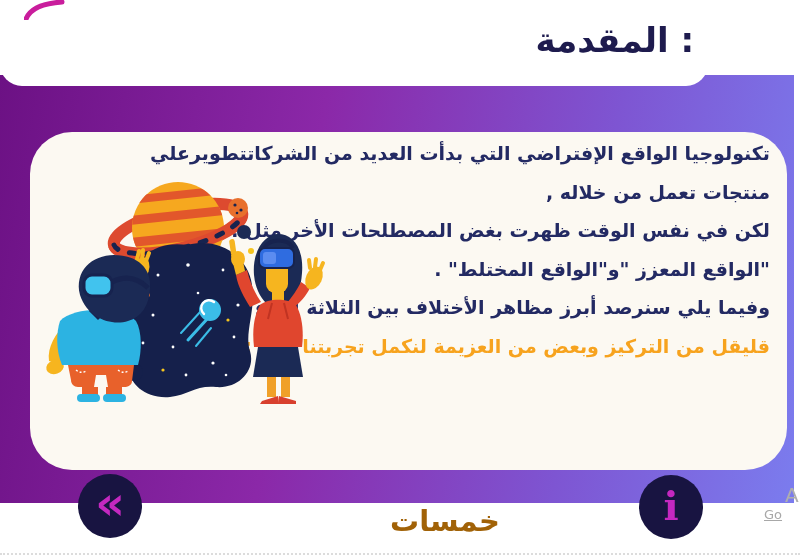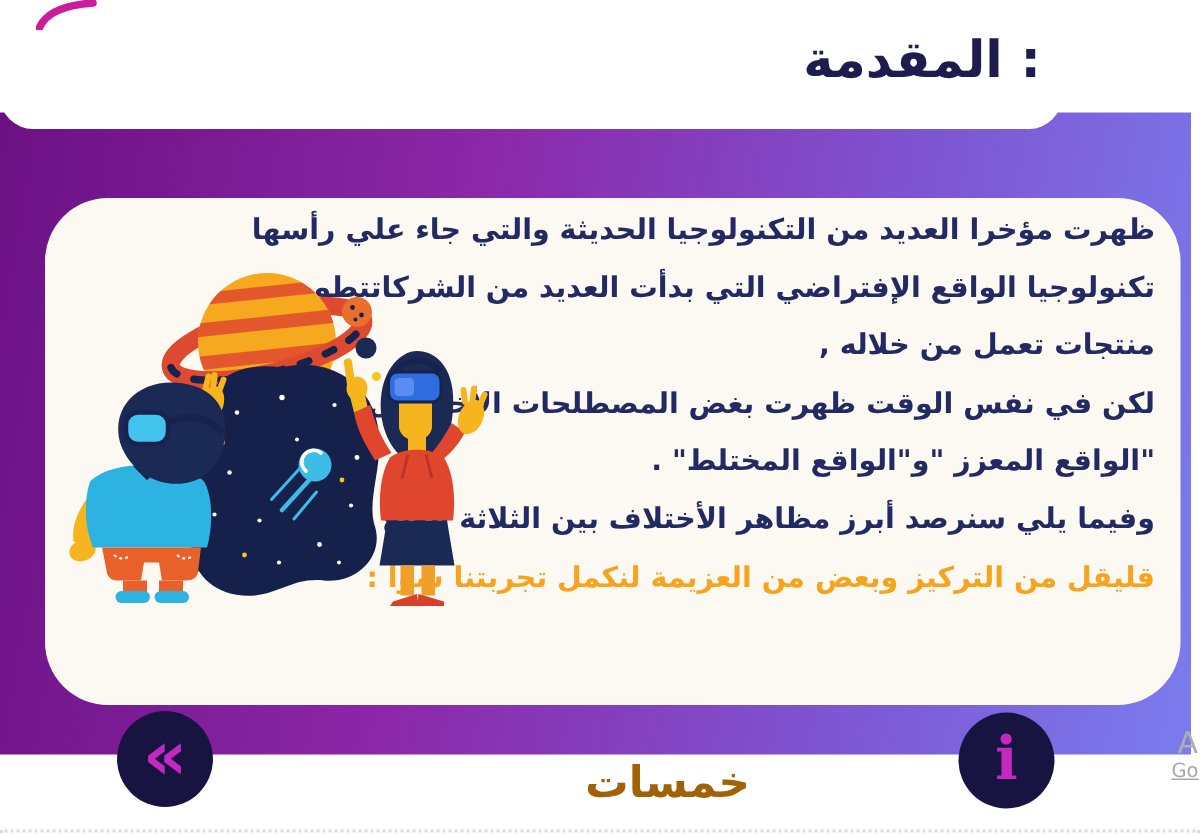--- a/index.html
+++ b/index.html
@@ -56,21 +56,21 @@
   }
   .watermark{
     position:absolute;left:390px;top:504px;
     font-size:29px;font-weight:800;color:#a16207;direction:rtl;
   }
   .edge-mark-a{
     position:absolute;left:785px;top:483px;
     font-size:20px;color:#aeaeae;font-family:"DejaVu Sans",sans-serif;
   }
   .edge-mark-g{
-    position:absolute;left:781px;top:507px;
+    position:absolute;left:764px;top:507px;
     font-size:13px;color:#a8a8a8;text-decoration:underline;
   }
   .bottom-dotted{
     position:absolute;left:0;top:553px;width:800px;height:0;
     border-top:2px dotted #dcdcdc;
   }
 </style>
 </head>
 <body>
 
@@ -80,21 +80,20 @@
   <div class="page-title">المقدمة :</div>
 </div>
 
 <svg class="pink-arc" width="42" height="20">
   <path d="M 2 19 Q 8 4 38 2" stroke="#c91d9c" stroke-width="5" fill="none" stroke-linecap="round"></path>
 </svg>
 
 <div class="card"></div>
 
 <div class="card-text">
-  <div class="line">ظهرت مؤخرا العديد من التكنولوجيا الحديثة والتي جاء علي رأسها</div>
   <div class="line">تكنولوجيا الواقع الإفتراضي التي بدأت العديد من الشركاتتطويرعلي</div>
   <div class="line">منتجات  تعمل من خلاله ,</div>
   <div class="line">لكن في نفس الوقت ظهرت بغض المصطلحات الأخر مثل :</div>
   <div class="line">"الواقع المعزز "و"الواقع المختلط" .</div>
   <div class="line">وفيما يلي سنرصد أبرز مظاهر الأختلاف بين الثلاثة أنواع</div>
   <div class="line line-orange">قليقل من التركيز وبعض من العزيمة لنكمل تجربتنا سوا :</div>
 </div>
 
 <svg class="illustration" width="306" height="232" viewBox="0 0 306 232">
 

